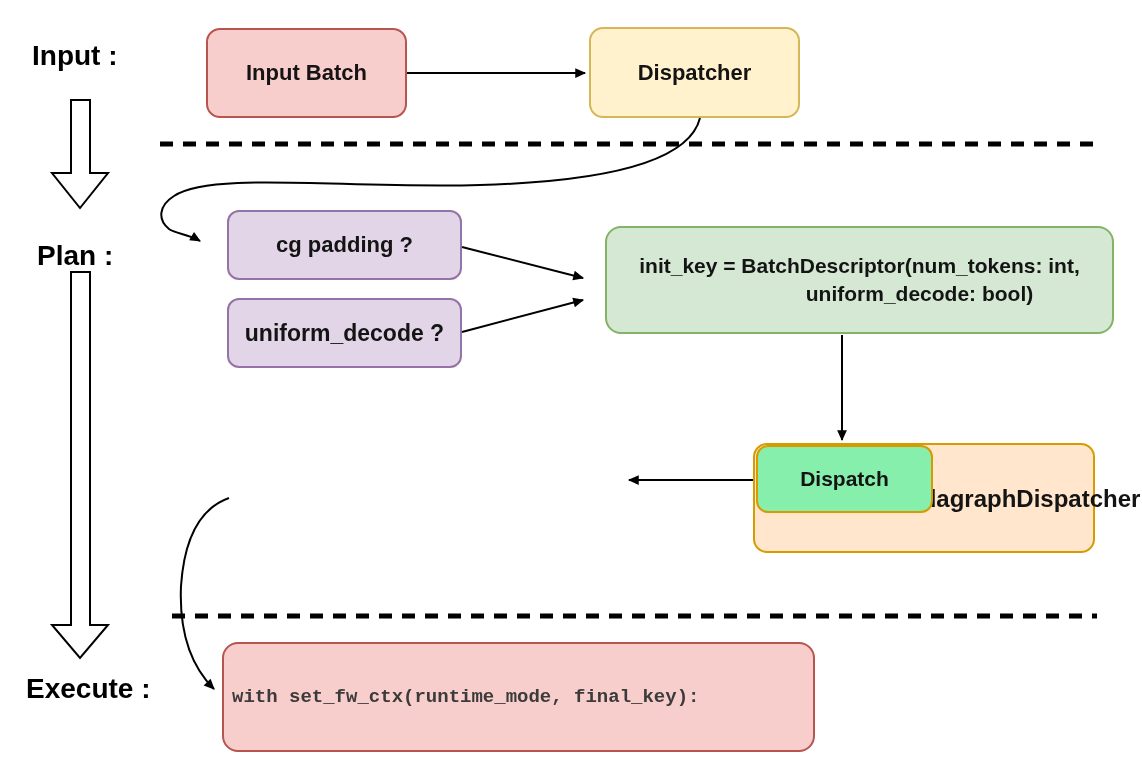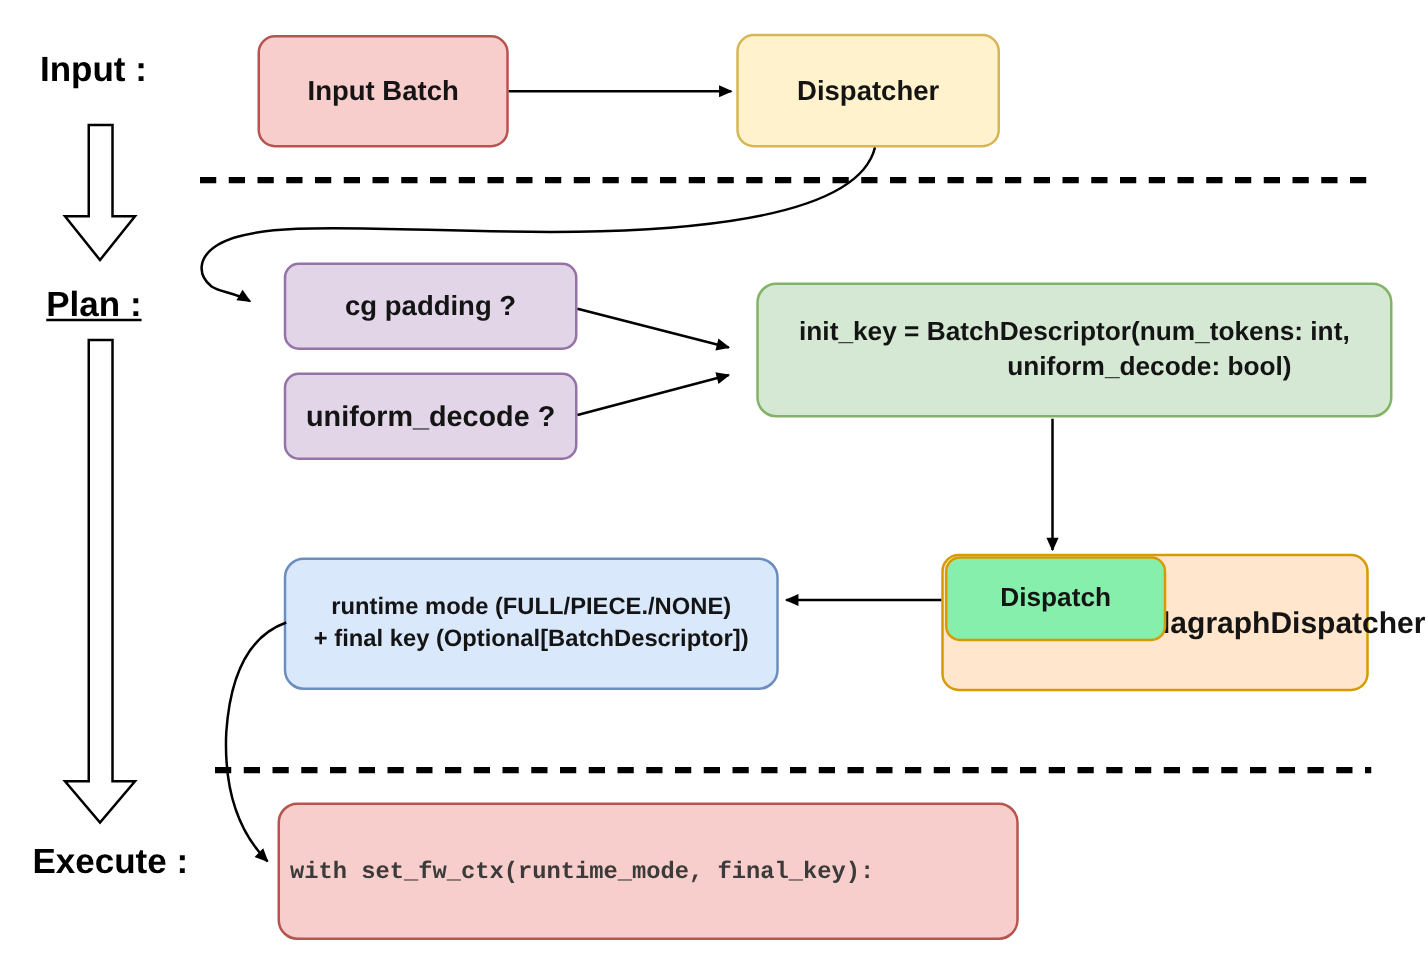--- a/index.html
+++ b/index.html
@@ -1,20 +1,20 @@
 <!DOCTYPE html>
 <html><head>
 <meta charset="utf-8">
 <style>
   html,body{margin:0;padding:0;background:#ffffff;}
   #canvas{position:relative;width:1142px;height:770px;background:#ffffff;overflow:hidden;
           font-family:"Liberation Sans", sans-serif;color:#141414;}
   .stage-label{position:absolute;font-weight:bold;font-size:28px;color:#000;white-space:nowrap;}
   #label-input{left:32px;top:40px;text-align:right;}
-  #label-plan{left:37px;top:228px;text-decoration:underline;}
+  #label-plan{left:37px;top:240px;}
   #label-execute{left:26px;top:673px;}
 
   .node{position:absolute;box-sizing:border-box;border:2px solid;display:flex;flex-direction:column;
         align-items:center;justify-content:center;z-index:1;}
   .node .line{white-space:pre;font-weight:bold;}
 
   #node-input-batch{left:206px;top:28px;width:201px;height:90px;border-radius:14px;
      background:#F8CECC;border-color:#B85450;font-size:22px;}
   #node-preprocess{left:589px;top:27px;width:211px;height:91px;border-radius:14px;
      background:#FFF2CC;border-color:#D6B656;font-size:22px;}
@@ -73,24 +73,20 @@
     <div id="cudagraph-label">
       <div class="line">Cudagraph</div>
       <div class="line">Dispatcher</div>
     </div>
   </div>
 
   <div class="node" id="node-dispatch">
     <div class="line">Dispatch</div>
   </div>
 
-  <div class="node" id="node-runtime-mode">
-    <div class="line">runtime mode (FULL/PIECE./NONE)</div>
-    <div class="line">+ final key (Optional[BatchDescriptor])</div>
-  </div>
 
   <div class="node" id="node-execute-code">
     <div class="line">with set_fw_ctx(runtime_mode, final_key):</div>
   </div>
 
   <svg id="connector-layer" viewBox="0 0 1142 770" xmlns="http://www.w3.org/2000/svg">
     <defs>
       <marker id="ah" viewBox="0 0 12 12" refX="10" refY="6" markerWidth="13" markerHeight="13" orient="auto" markerUnits="userSpaceOnUse">
         <path d="M1,1.5 L11,6 L1,10.5 Z" fill="#000"></path>
       </marker>

